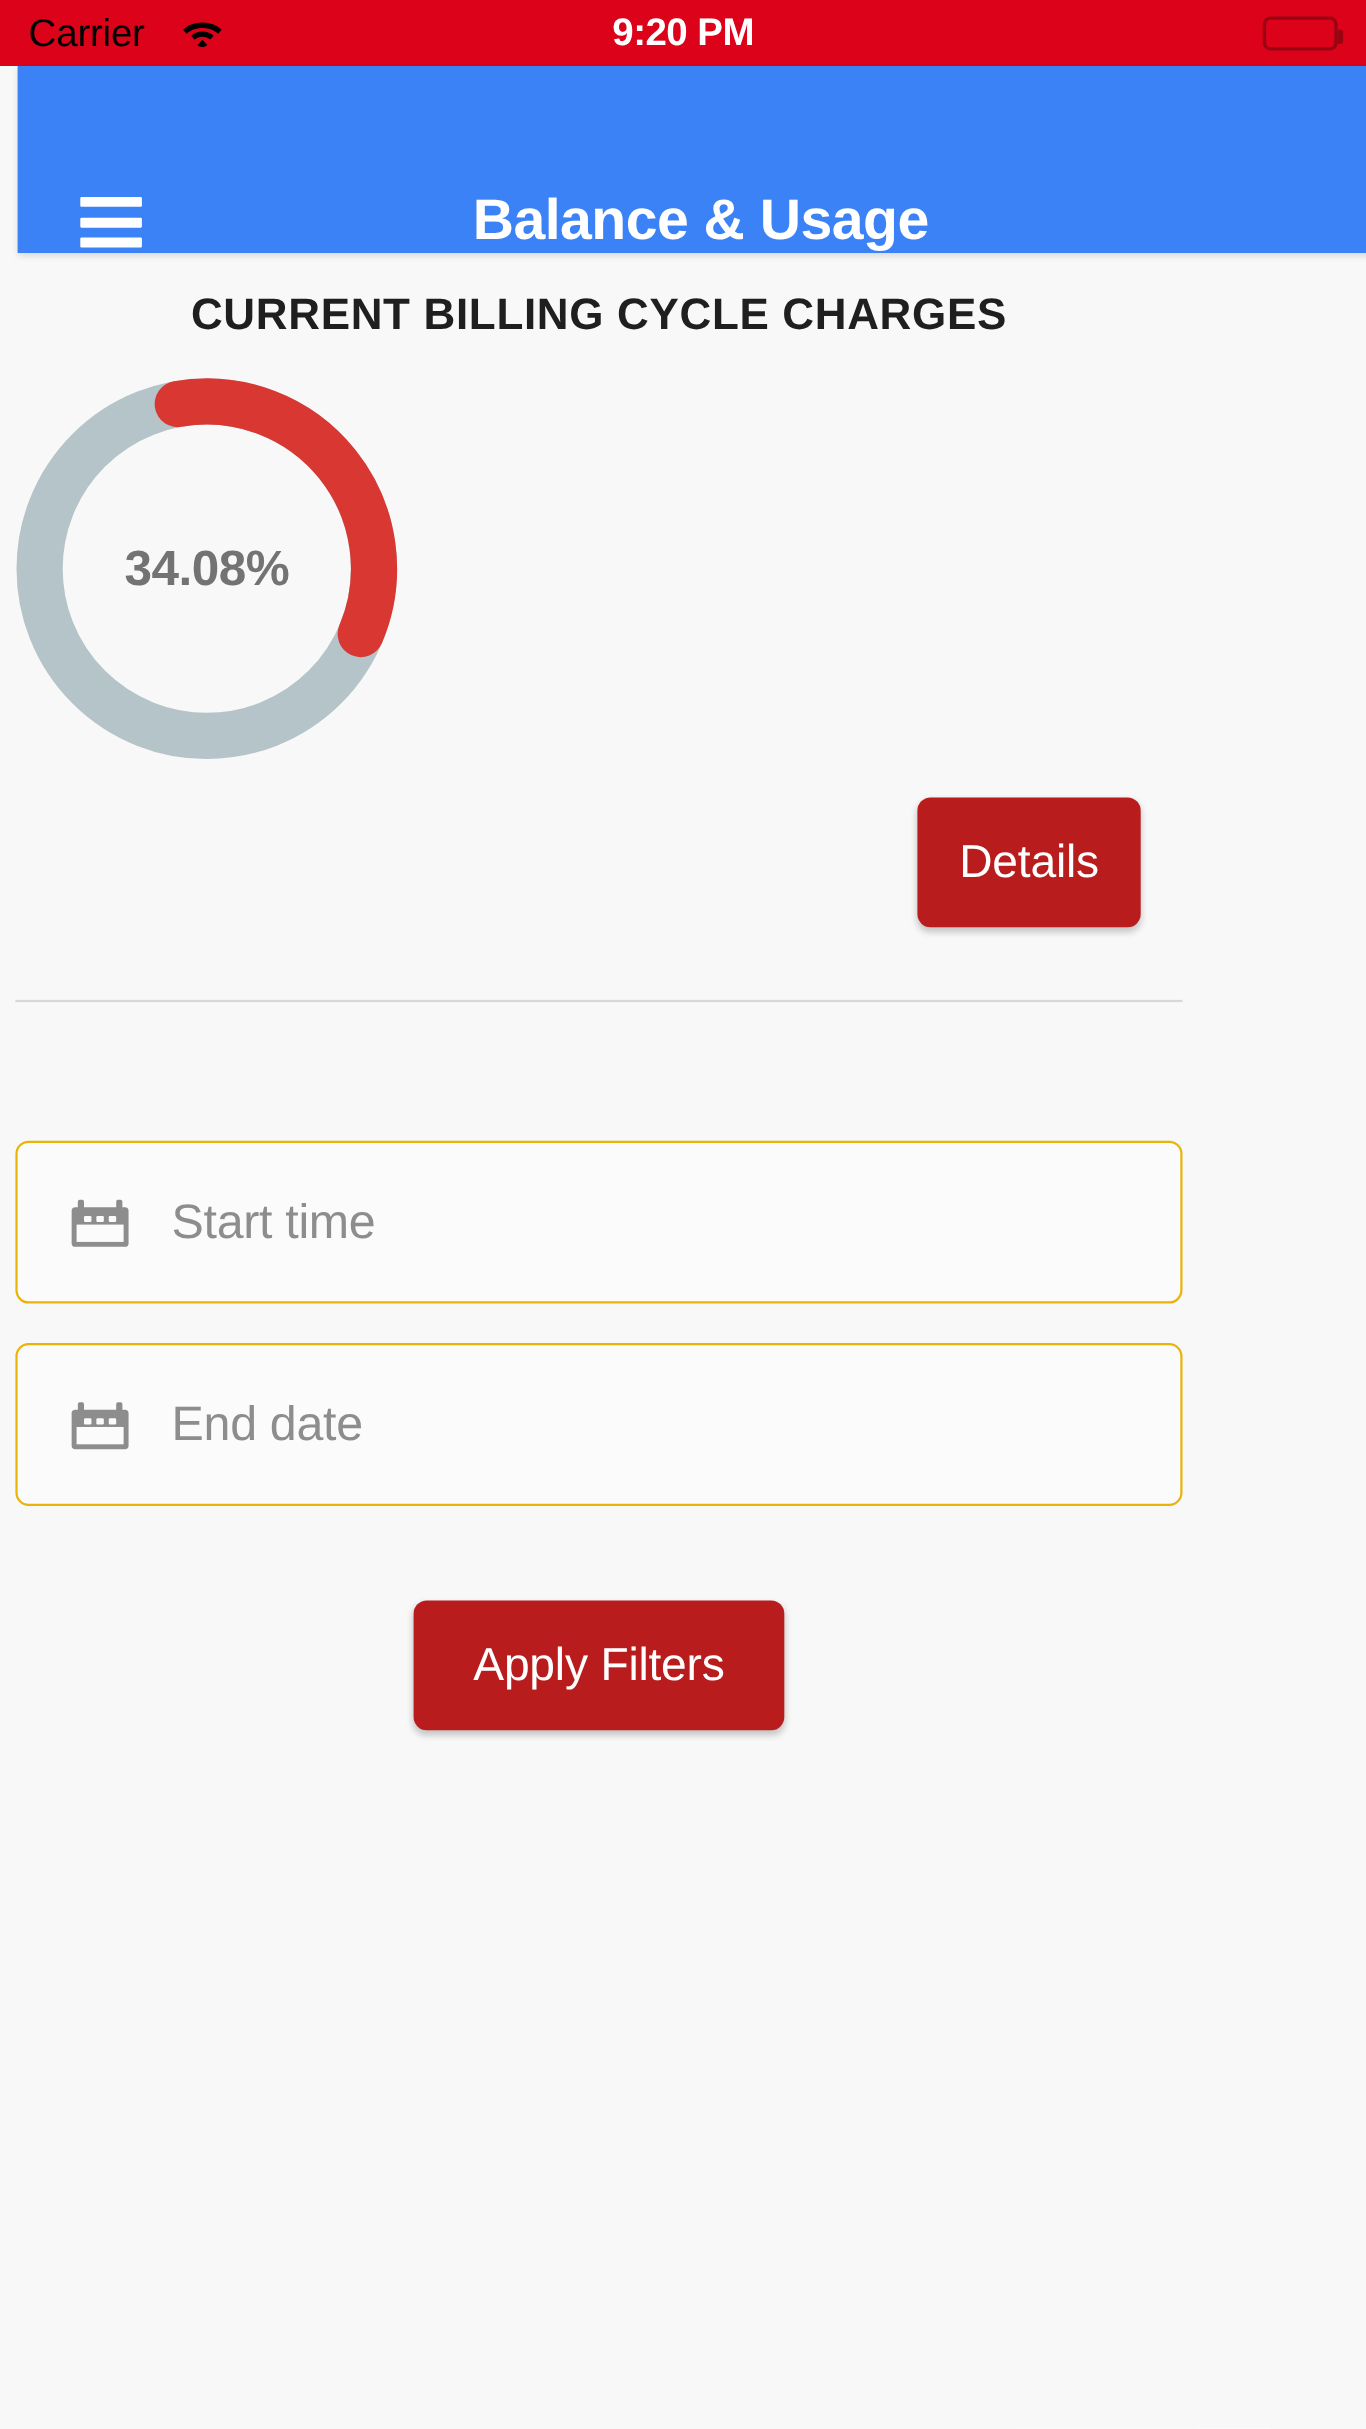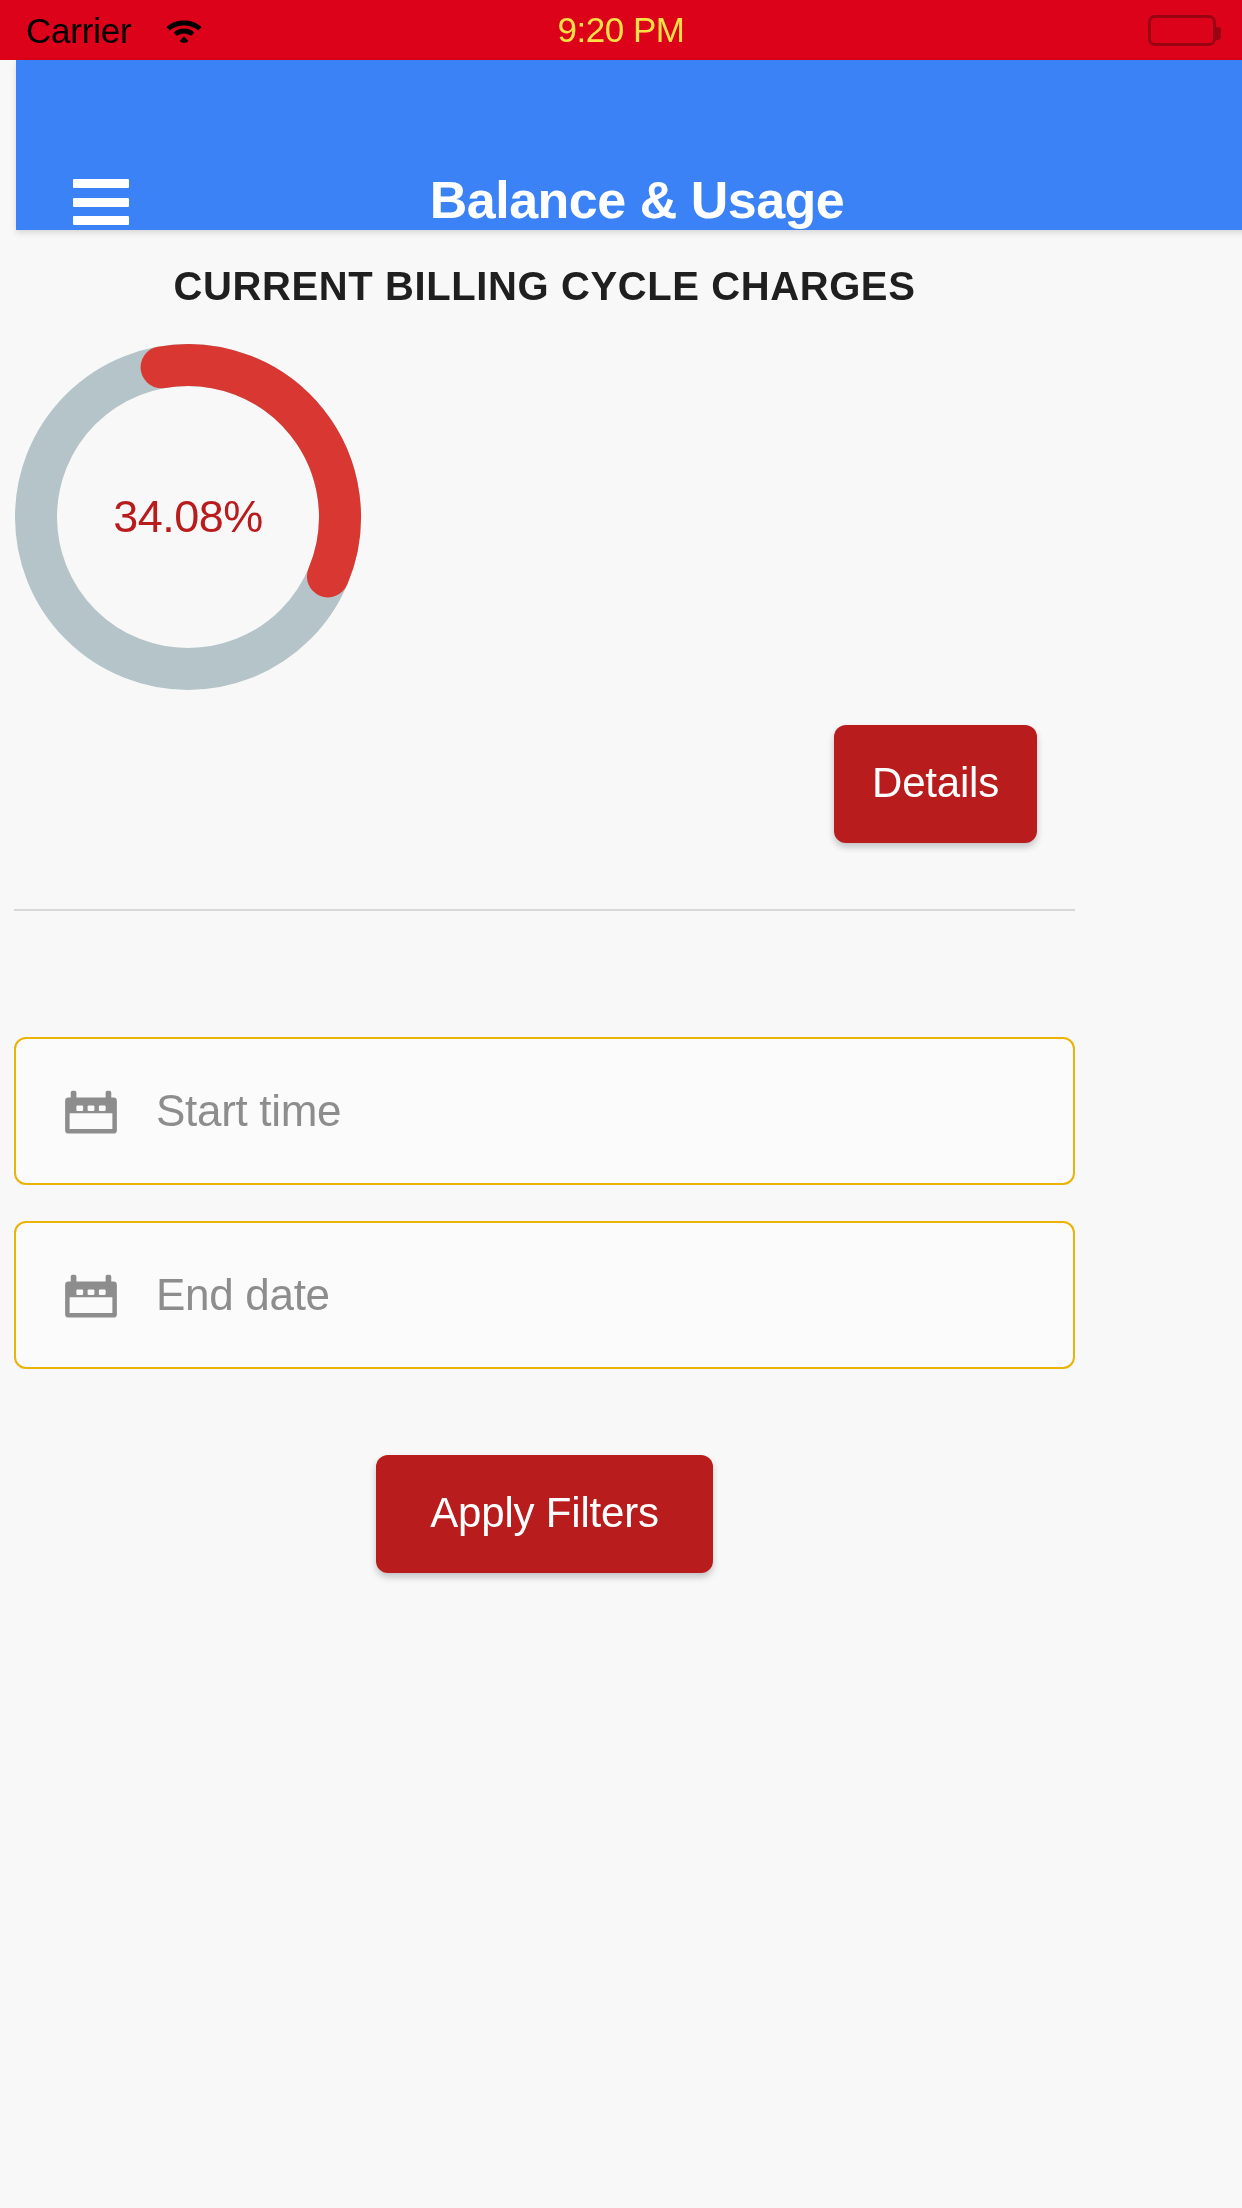--- a/index.html
+++ b/index.html
@@ -45,22 +45,22 @@
   }
   .wifi-icon { display:block; }
   .status-center {
     position:absolute;
     left:0; right:0;
     text-align:center;
     pointer-events:none;
   }
   .clock-text {
     font-size:35px;
-    font-weight:normal;
-    color:#fde047;
+    font-weight:bold;
+    color:#ffffff;
     letter-spacing:-0.5px;
   }
   .status-right {
     flex:1;
     display:flex;
     justify-content:flex-end;
     align-items:center;
     z-index:2;
   }
   .battery {
@@ -161,22 +161,22 @@
   }
   .donut-wrap svg { display:block; }
   .donut-label {
     position:absolute;
     left:0; right:0;
     top:0; bottom:0;
     display:flex;
     align-items:center;
     justify-content:center;
     font-size:45px;
-    font-weight:normal;
-    color:#b91c1c;
+    font-weight:bold;
+    color:#737373;
     letter-spacing:-0.5px;
   }
 
   .billing-text {
     flex:1;
     padding-left:38px;
     padding-top:22px;
     color:#1c1c1c;
   }
   .billing-text p {

